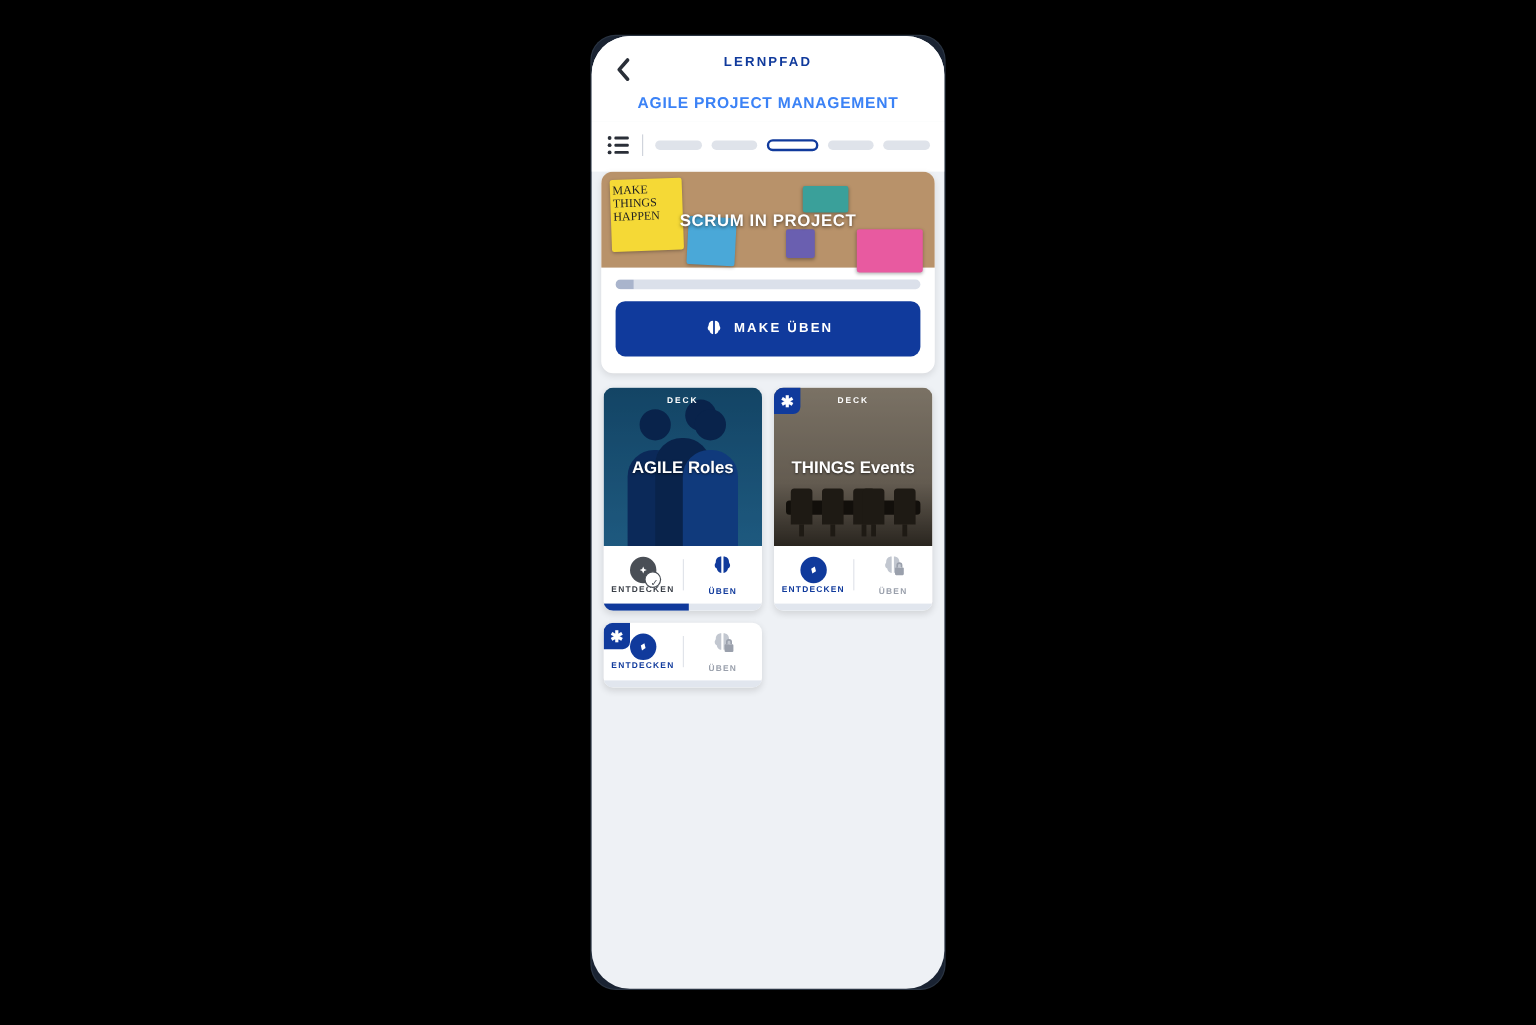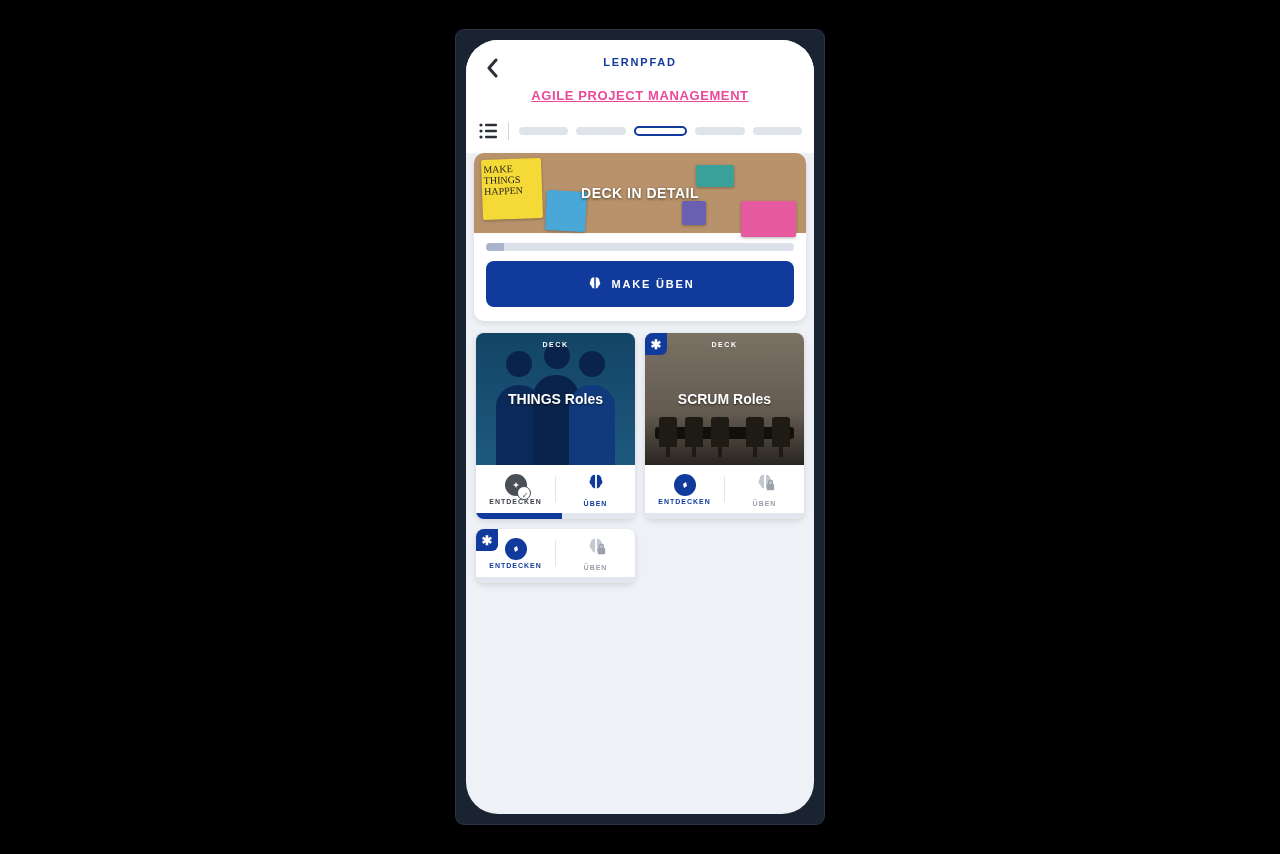--- a/index.html
+++ b/index.html
@@ -3,24 +3,23 @@
 <meta charset="utf-8">
 <style>
   * { box-sizing: border-box; margin: 0; padding: 0; }
   body {
     width: 1280px; height: 854px;
     background: #000;
     font-family: -apple-system, BlinkMacSystemFont, "Segoe UI", Arial, sans-serif;
     display: flex; align-items: center; justify-content: center;
   }
   .phone-frame {
-    width: 368px; height: 794px;
+    width: 294px; height: 794px;
     background: #1a2332;
-    border-radius: 8px;
-    padding: 10px;
+    border-radius: 20px;
     box-shadow: 0 0 0 1px #2a3442;
   }
   .phone-screen {
     width: 100%; height: 100%;
     background: #eef1f5;
     border-radius: 32px;
     overflow: hidden;
     position: relative;
   }
 
@@ -40,22 +39,21 @@
     text-align: center;
     font-size: 11px; font-weight: 800;
     letter-spacing: 1.8px;
     color: #103a9c;
   }
   .subtitle {
     text-align: center;
     margin-top: 20px;
     font-size: 13px; font-weight: 800;
     letter-spacing: 0.6px;
-    color: #ec4899;
-    text-decoration: underline;
+    color: #3b82f6;
   }
 
   
   .progress-row {
     display: flex; align-items: center; gap: 10px;
     padding: 10px 12px 12px;
     background: #fff;
   }
   .list-icon { width: 20px; height: 20px; cursor: pointer; }
   .divider-v { width:1px; height:18px; background:#d0d4dc; }
@@ -238,21 +236,21 @@
 
     <div class="hero-card">
       <div class="hero-img">
         <div class="sticky yellow">
           <span>MAKE THINGS HAPPEN</span>
         </div>
         <div class="sticky blue"></div>
         <div class="sticky teal"></div>
         <div class="sticky purple"></div>
         <div class="sticky pink"></div>
-        <div class="hero-title">DECK IN DETAIL</div>
+        <div class="hero-title">SCRUM IN PROJECT</div>
       </div>
       <div class="mini-progress">
         <div class="arrows">›››</div>
         <div class="fill"></div>
       </div>
       <div class="cta-btn">
         <svg width="18" height="18" viewBox="0 0 24 24">
             <path fill="#fff" d="M11 3c-3 0-5 2-5 5 0 1-1 1.5-1 3 0 2 1.5 3 2 3 0 2 2 4 4 4V3zm2 0v15c2 0 4-2 4-4 .5 0 2-1 2-3 0-1.5-1-2-1-3 0-3-2-5-5-5z"></path>
           </svg>
         <span>MAKE ÜBEN</span>
@@ -262,21 +260,21 @@
     <div class="deck-grid">
 
       <div class="deck-card">
         <div class="deck-img bg-roles">
           <div class="mid"></div>
           <span class="head h1"></span>
             <span class="head h2"></span>
             <span class="head h3"></span>
           <div class="overlay"></div>
           <div class="deck-label-small">DECK</div>
-          <div class="deck-title">THINGS Roles</div>
+          <div class="deck-title">AGILE Roles</div>
         </div>
         <div class="deck-actions">
           <div class="deck-action">
             <div class="action-circle check">
               <svg width="12" height="12" viewBox="0 0 24 24">
                   <path fill="#fff" d="M12 2l3 7 7 3-7 3-3 7-3-7-7-3 7-3z" transform="scale(0.6) translate(8 8)"></path>
                 </svg>
             </div>
             <span class="act-label dark">ENTDECKEN</span>
           </div>
@@ -301,21 +299,21 @@
         </div>
         <div class="deck-img bg-events">
           <div class="table"></div>
           <div class="chair" style="left:14px"></div>
             <div class="chair" style="left:40px"></div>
           <div class="chair" style="left:66px"></div>
             <div class="chair" style="right:40px"></div>
           <div class="chair" style="right:14px"></div>
           <div class="overlay"></div>
           <div class="deck-label-small">DECK</div>
-          <div class="deck-title">SCRUM Roles</div>
+          <div class="deck-title">THINGS Events</div>
         </div>
         <div class="deck-actions">
           <div class="deck-action">
             <div class="action-circle blue">
               <svg width="12" height="12" viewBox="0 0 24 24">
                   <path fill="#fff" d="M14 6l-6 4 2 8 6-4z"></path>
                 </svg>
             </div>
             <span class="act-label blue">ENTDECKEN</span>
           </div>

